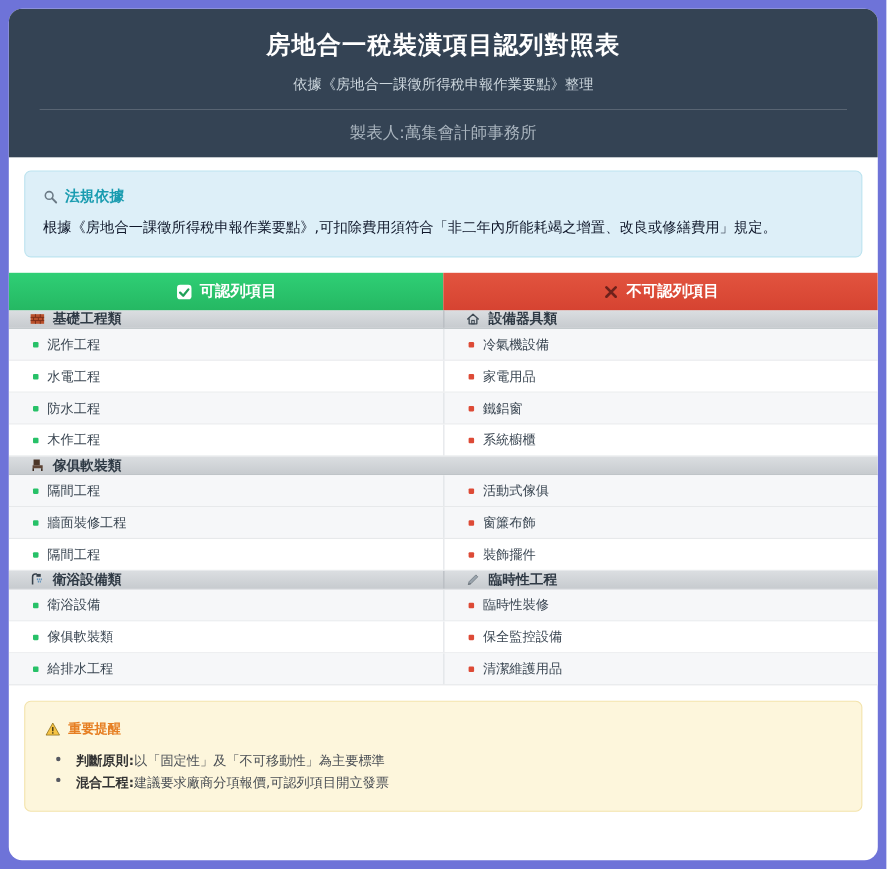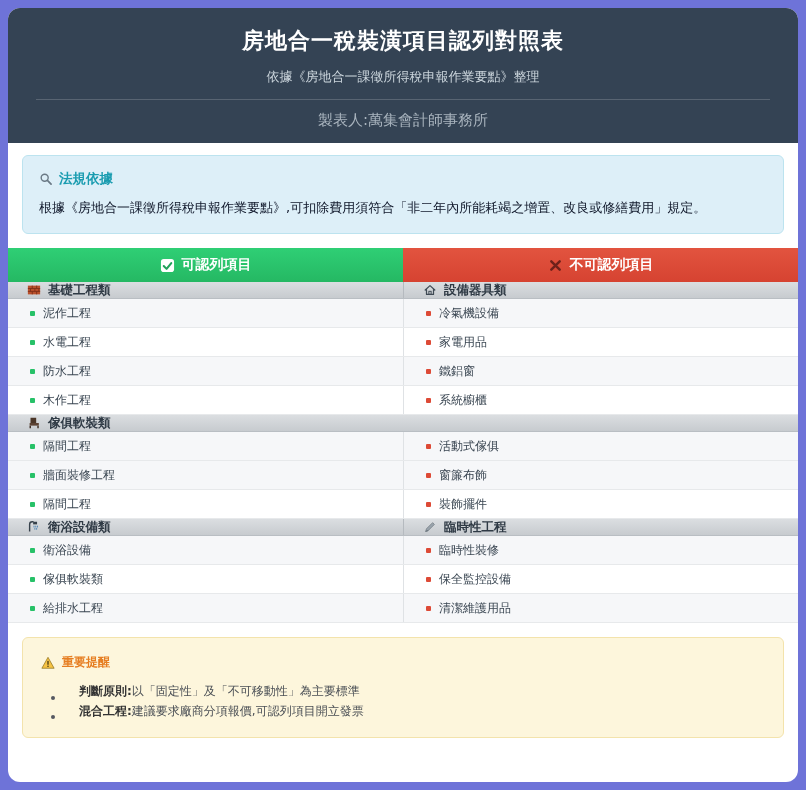--- a/index.html
+++ b/index.html
@@ -44,21 +44,21 @@
   .item-cell { height:28px; display:flex; align-items:center; gap:8px; padding-left:22px; font-size:12px; color:#3a4652; }
   .item-cell + .item-cell { border-left:1px solid #dfe2e5; }
   .bullet { width:5px; height:5px; border-radius:1px; flex:none; }
   .bullet.g { background:var(--green,#2eb368); }
   .bullet.r { background:var(--red,#df4c3b); }
 
   
   .warning-box { margin:14px; background:#fdf6dc; border:1px solid #f3e3ac; border-radius:6px; padding:13px 18px 16px; }
   .warning-title { color:var(--orange,#e67e22); font-weight:bold; font-size:12px; display:flex; align-items:center; gap:7px; margin:3px 0 11px; }
   .warning-list { list-style:none; padding-left:10px; }
-  .warning-list li { font-size:12px; color:#4a4f55; line-height:1.62; display:flex; gap:24px; align-items:flex-end; }
+  .warning-list li { font-size:12px; color:#4a4f55; line-height:1.62; display:flex; gap:14px; align-items:center; }
   .warning-list li b { color:#333; }
   .warning-list .dot { width:4px; height:4px; background:#555861; border-radius:50%; flex:none; position:relative; top:-2px; }
 
   .icon svg { display:block; width:14px; height:14px; }
   .th .icon svg { width:15px; height:15px; }
 </style>
 </head>
 <body>
 
 <div class="page">

